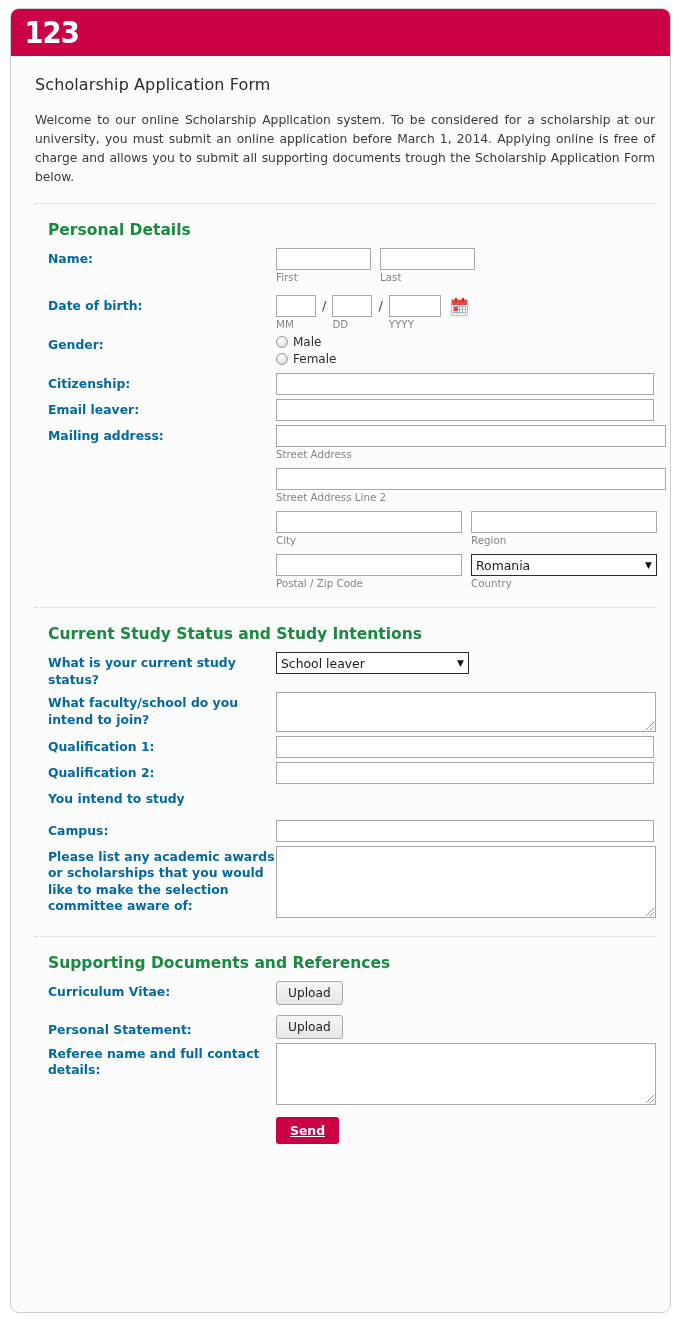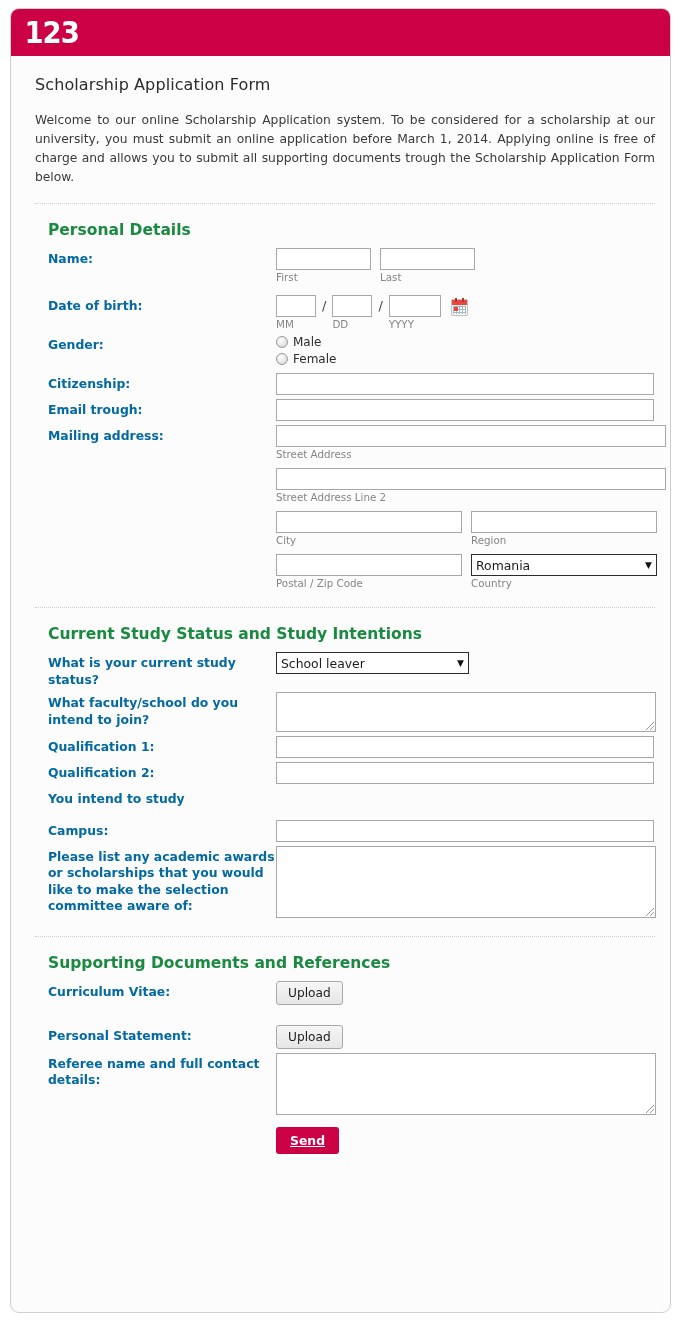--- a/index.html
+++ b/index.html
@@ -201,21 +201,21 @@
     font-weight: bold;
     font-size: 12.4px;
     font-family: "DejaVu Sans", sans-serif;
     padding: 6px 14px;
     cursor: pointer;
     text-decoration: underline;
   }
   .mt18 { margin-top: 18px; }
   .mt14 { margin-top: 4px; }
   .mt12 { margin-top: 12px; }
-  .mt10 { margin-top: 20px; }
+  .mt10 { margin-top: 10px; align-items: flex-end; }
   .mt8 { margin-top: 8px; }
 </style>
 </head>
 <body>
 
 <div class="page">
   <div class="card">
 
     <div class="header">
       <div class="logo">123</div>
@@ -291,21 +291,21 @@
       </div>
 
       <div class="row mt14">
         <div class="label">Citizenship:</div>
         <div class="ctl">
           <input class="ti w378" value="" style="">
         </div>
       </div>
 
       <div class="row mt14">
-        <div class="label">Email trough:</div>
+        <div class="label">Email leaver:</div>
         <div class="ctl">
           <input class="ti w378" value="" style="">
         </div>
       </div>
 
       <div class="row mt14">
         <div class="label">Mailing address:</div>
         <div class="ctl">
           <div>
             <input class="ti w390" value="" style="">

